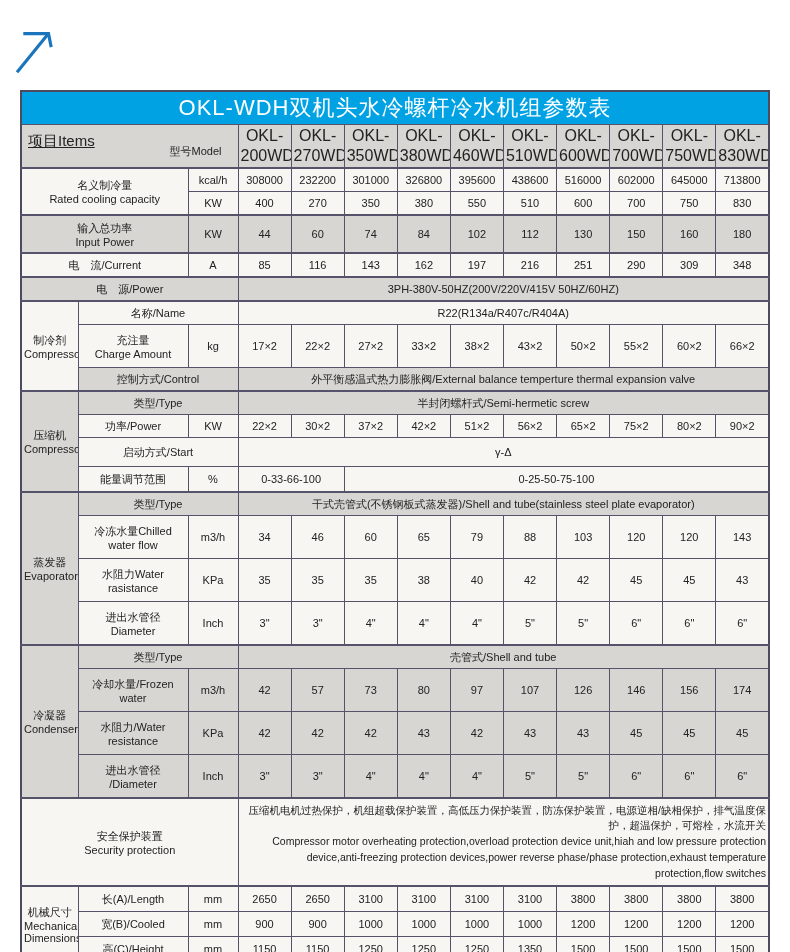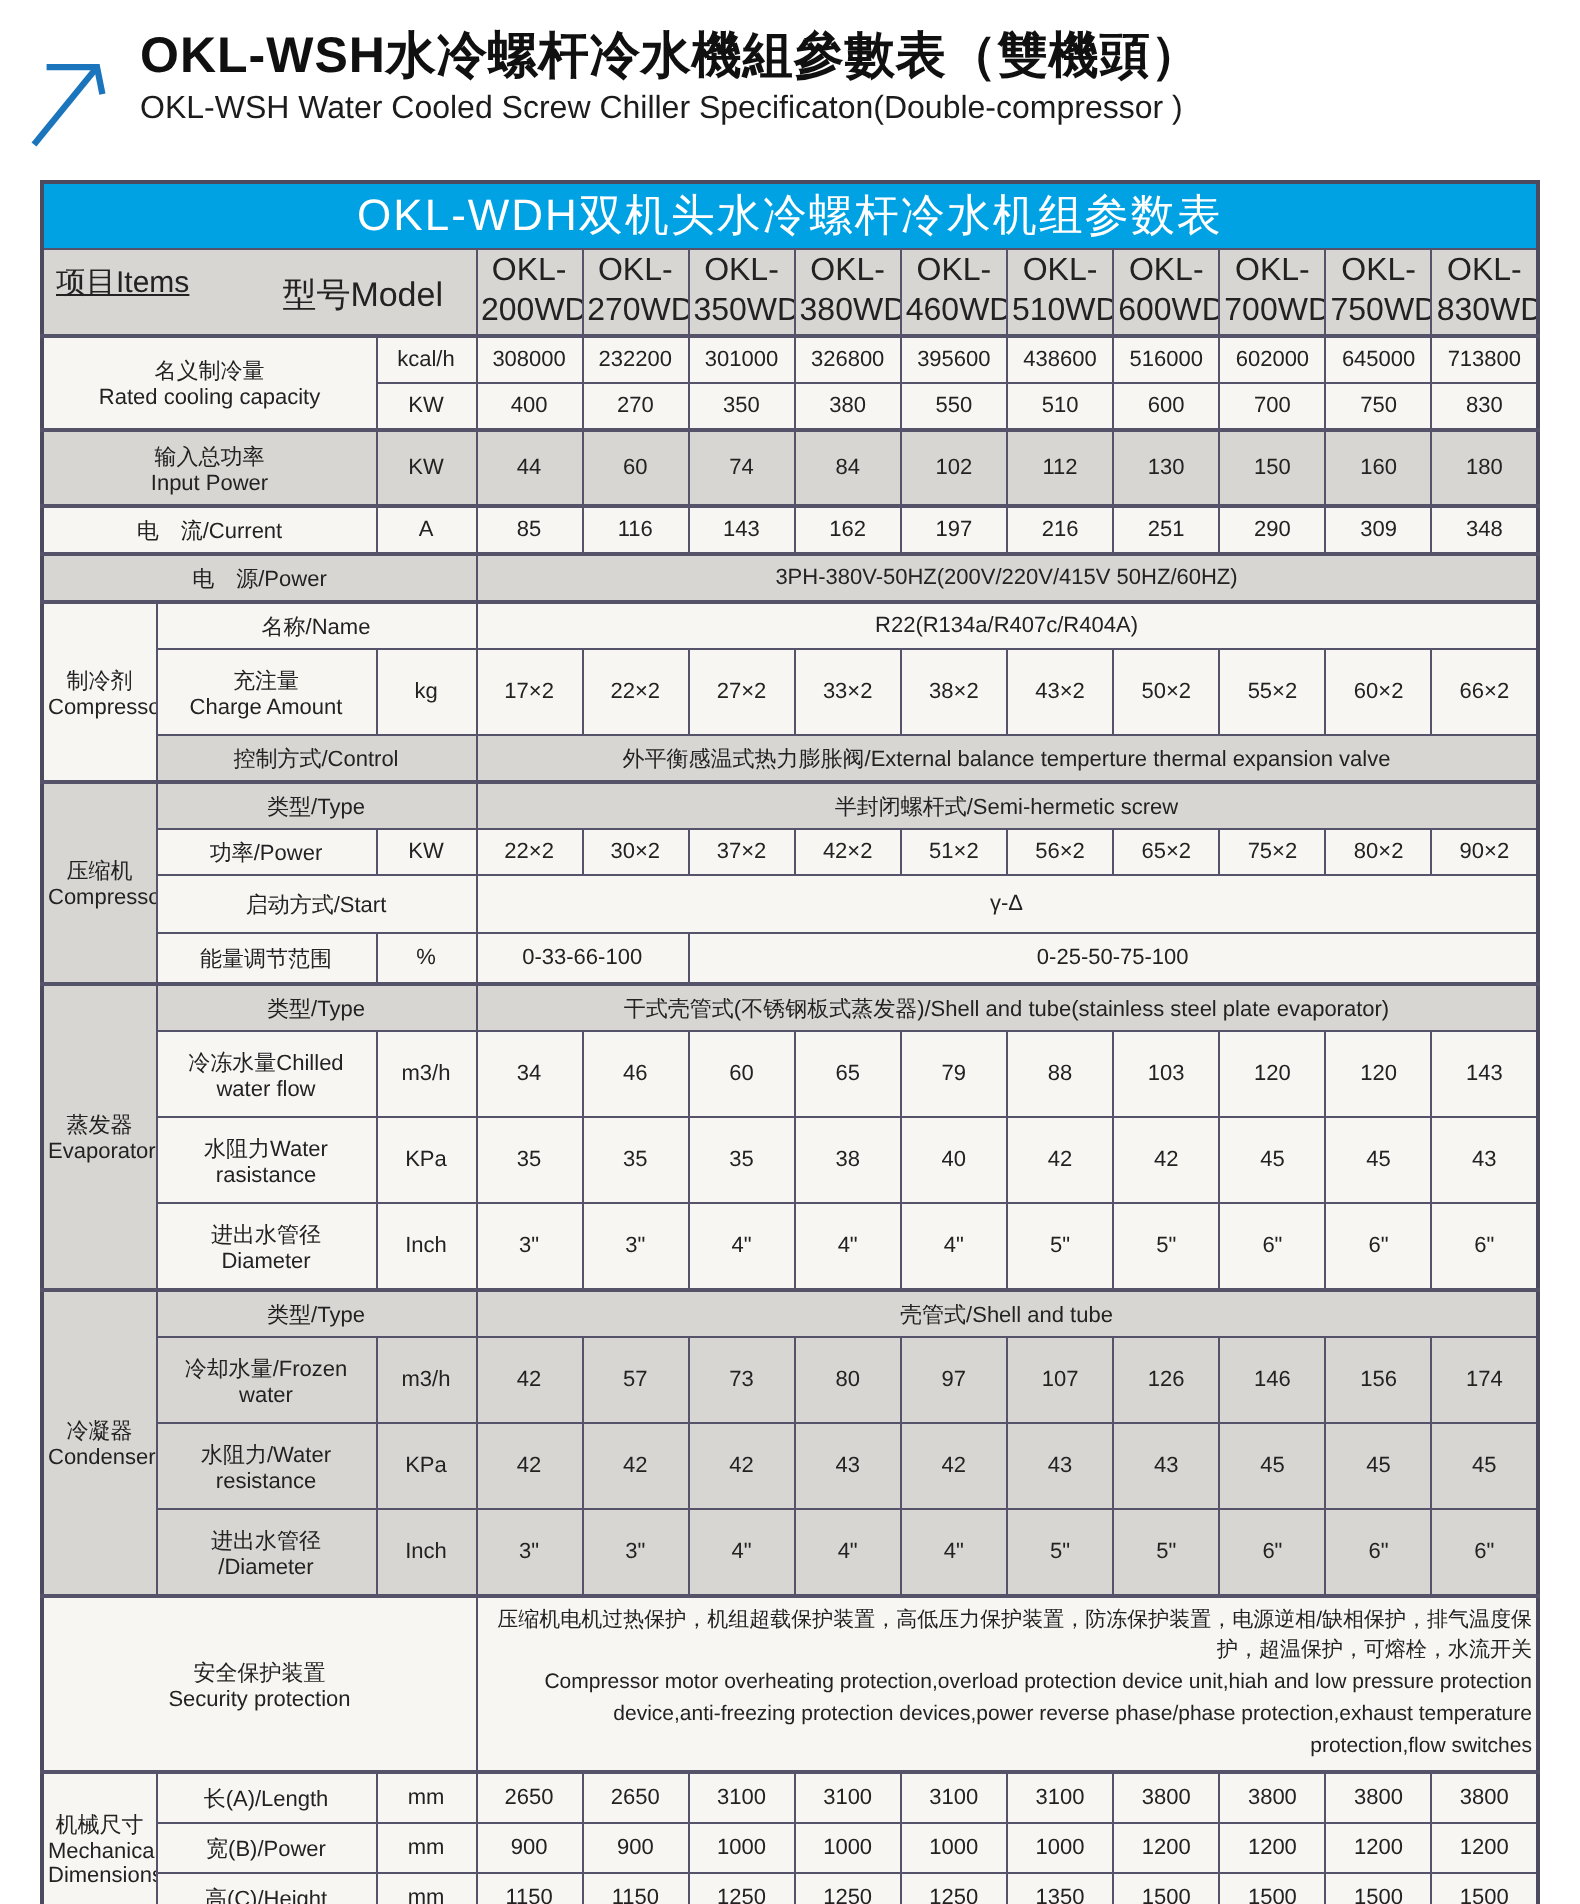--- a/index.html
+++ b/index.html
@@ -43,34 +43,30 @@
   .h20>td{height:20px}.h22>td{height:22px}.h26>td{height:26px}.h30>td{height:30px}.h34>td{height:34px}.h40>td{height:40px}.h84>td{height:84px}
   
   td.diag{
     position:relative;padding:0;
     background:#d9d8d5;
     background-image:linear-gradient(to bottom right,
       transparent calc(50% - 1px), #7a7890 calc(50% - 1px),
       #7a7890 calc(50% + 1px), transparent calc(50% + 1px));
   }
   td.diag .corner-items{position:absolute;left:6px;top:7px;font-size:15px;text-decoration:underline;}
-  td.diag .corner-model{position:absolute;right:16px;bottom:8px;font-size:17px;text-align:right;}
+  td.diag .corner-model{position:absolute;right:16px;bottom:8px;font-size:11px;text-align:right;}
 </style>
 </head>
 <body>
 
 <div class="doc-header">
   <svg class="logo" viewBox="0 0 60 60">
     <path d="M10 57 L45 14" stroke="#1b75bc" stroke-width="3.5" fill="none"></path>
     <path d="M17 14 L45 14 L48 29" stroke="#1b75bc" stroke-width="3.5" fill="none"></path>
   </svg>
-  <div class="title-block">
-    <h1 class="title-zh">OKL-WSH水冷螺杆冷水機組參數表（雙機頭）</h1>
-    <div class="title-en">OKL-WSH Water Cooled Screw Chiller Specificaton(Double-compressor )</div>
-  </div>
 </div>
 
 <table class="spec">
   <colgroup>
     <col style="width:57px">
       <col style="width:110px">
       <col style="width:50px">
     <col>
       <col>
       <col>
@@ -358,21 +354,21 @@
         <td>3100</td>
         <td>3100</td>
         <td>3100</td>
         <td>3100</td>
         <td>3800</td>
         <td>3800</td>
         <td>3800</td>
         <td>3800</td>
     </tr>
     <tr class="h22">
-      <td class="lbl">宽(B)/Power</td>
+      <td class="lbl">宽(B)/Cooled</td>
       <td class="lbl">mm</td>
       <td>900</td>
         <td>900</td>
         <td>1000</td>
         <td>1000</td>
         <td>1000</td>
         <td>1000</td>
         <td>1200</td>
         <td>1200</td>
         <td>1200</td>

